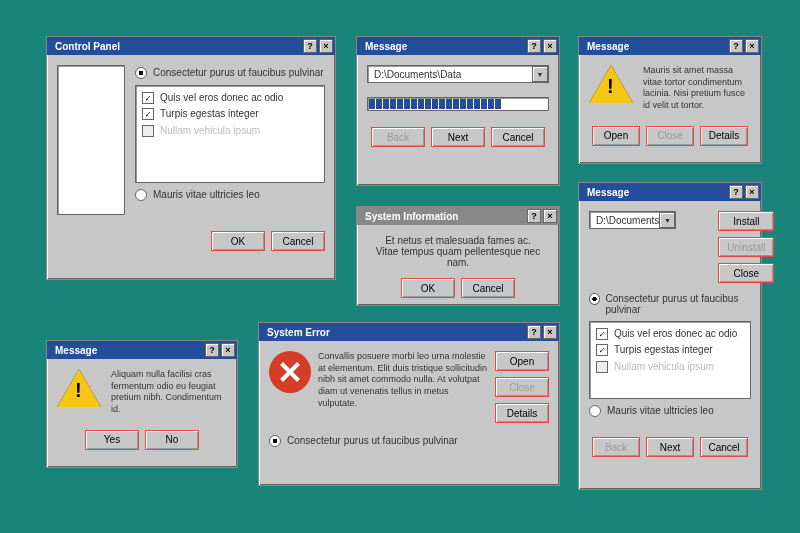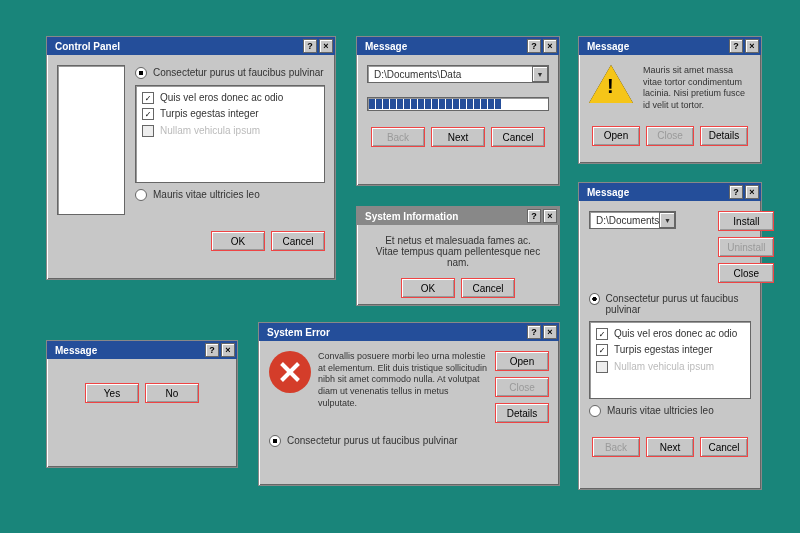--- a/index.html
+++ b/index.html
@@ -290,20 +290,24 @@
 
 <div class="win" style="left:46px; top:340px; width:192px; height:128px;">
   <div class="titlebar">
     <span>Message</span>
     <div class="title-btns">
       <div class="title-btn">?</div>
       <div class="title-btn">×</div>
     </div>
   </div>
   <div class="body">
+    <div style="display:flex; gap:10px; align-items:flex-start;">
+      <div class="warn-icon"></div>
+      <div style="flex:1; font-size:9px; line-height:1.3;">Aliquam nulla facilisi cras fermentum odio eu feugiat pretium nibh. Condimentum id.</div>
+    </div>
     <div class="btn-row" style="margin-top:14px; justify-content:center;">
       <div class="btn">Yes</div>
       <div class="btn">No</div>
     </div>
   </div>
 </div>
 
 <div class="win" style="left:258px; top:322px; width:302px; height:164px;">
   <div class="titlebar">
     <span>System Error</span>

